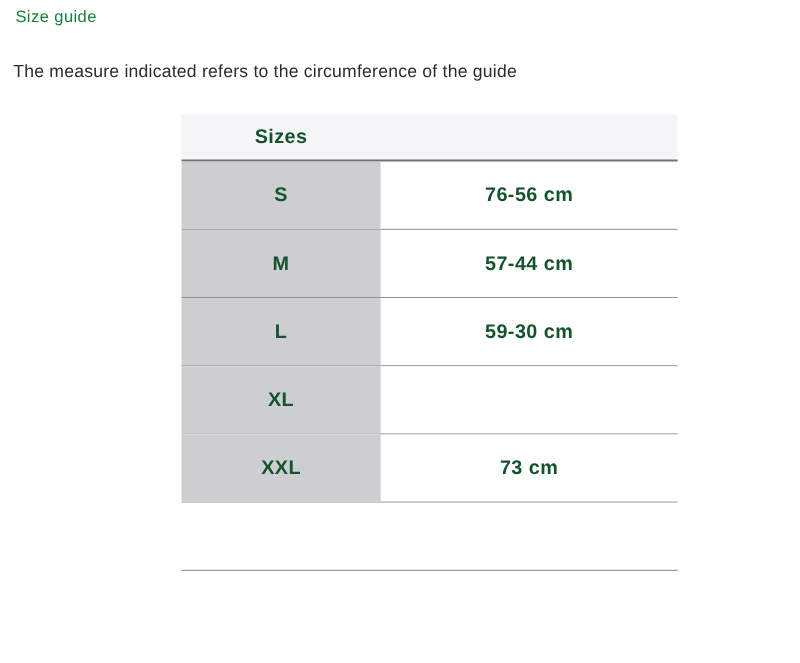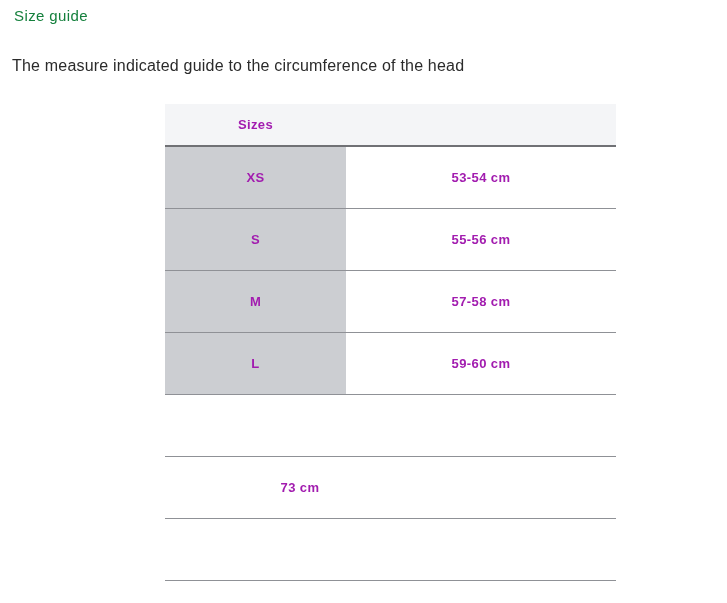--- a/index.html
+++ b/index.html
@@ -44,56 +44,54 @@
   .trow {
     display: flex;
     height: 62px;
     border-bottom: 1px solid #8f9196;
     background: #ffffff;
   }
   .cell {
     display: flex;
     align-items: center;
     justify-content: center;
-    font-size: 13px;
+    font-size: 18px;
     font-weight: 700;
     letter-spacing: 0.4px;
-    color: #a21caf;
+    color: #14532d;
   }
   .col-size { width: 181px; }
   .col-measure { width: 270px; }
   .trow .col-size { background: #ccced2; }
 </style>
 </head>
 <body>
 
 <div class="page-title">Size guide</div>
-<div class="page-subtitle">The measure indicated guide to the circumference of the head</div>
+<div class="page-subtitle">The measure indicated refers to the circumference of the guide</div>
 
 <div class="size-table">
   <div class="thead">
     <div class="cell col-size">Sizes</div>
   </div>
 
   <div class="trow">
-    <div class="cell col-size">XS</div>
-    <div class="cell col-measure">53-54 cm</div>
-  </div>
-  <div class="trow">
     <div class="cell col-size">S</div>
-    <div class="cell col-measure">55-56 cm</div>
+    <div class="cell col-measure">76-56 cm</div>
   </div>
   <div class="trow">
     <div class="cell col-size">M</div>
-    <div class="cell col-measure">57-58 cm</div>
+    <div class="cell col-measure">57-44 cm</div>
   </div>
   <div class="trow">
     <div class="cell col-size">L</div>
-    <div class="cell col-measure">59-60 cm</div>
+    <div class="cell col-measure">59-30 cm</div>
   </div>
   <div class="trow">
+    <div class="cell col-size">XL</div>
   </div>
   <div class="trow">
+    <div class="cell col-size">XXL</div>
     <div class="cell col-measure">73 cm</div>
   </div>
   <div class="trow">
   </div>
 </div>
 
 </body></html>

